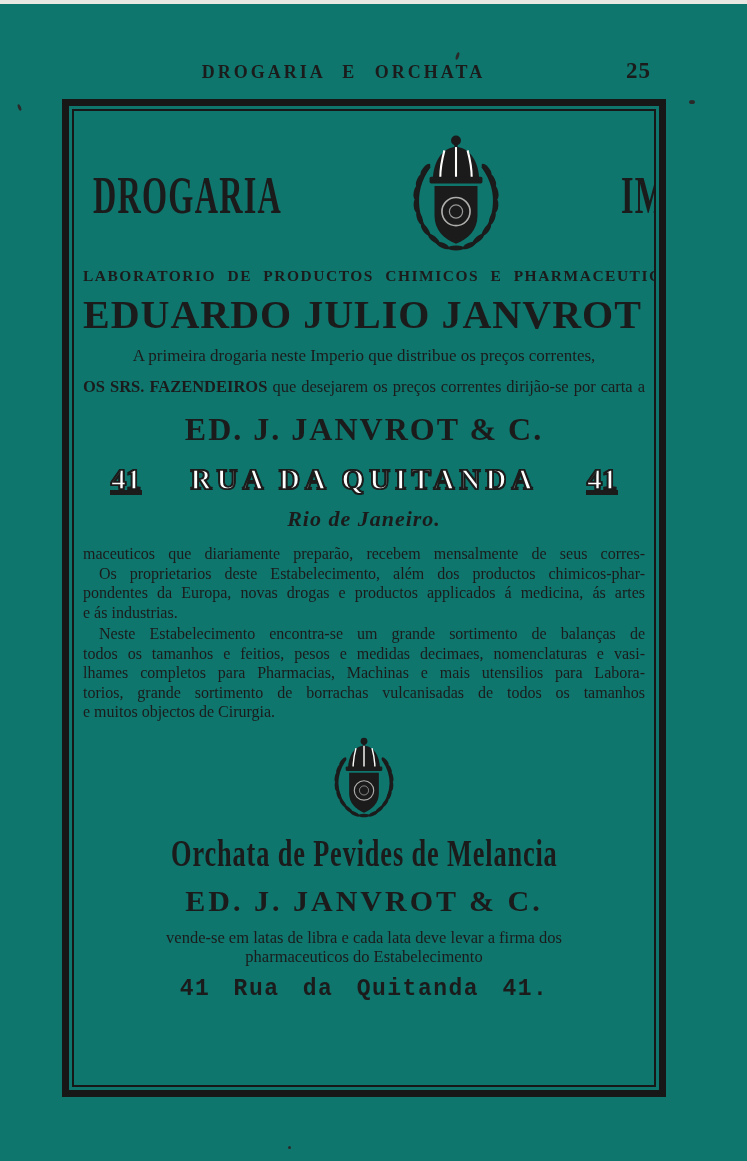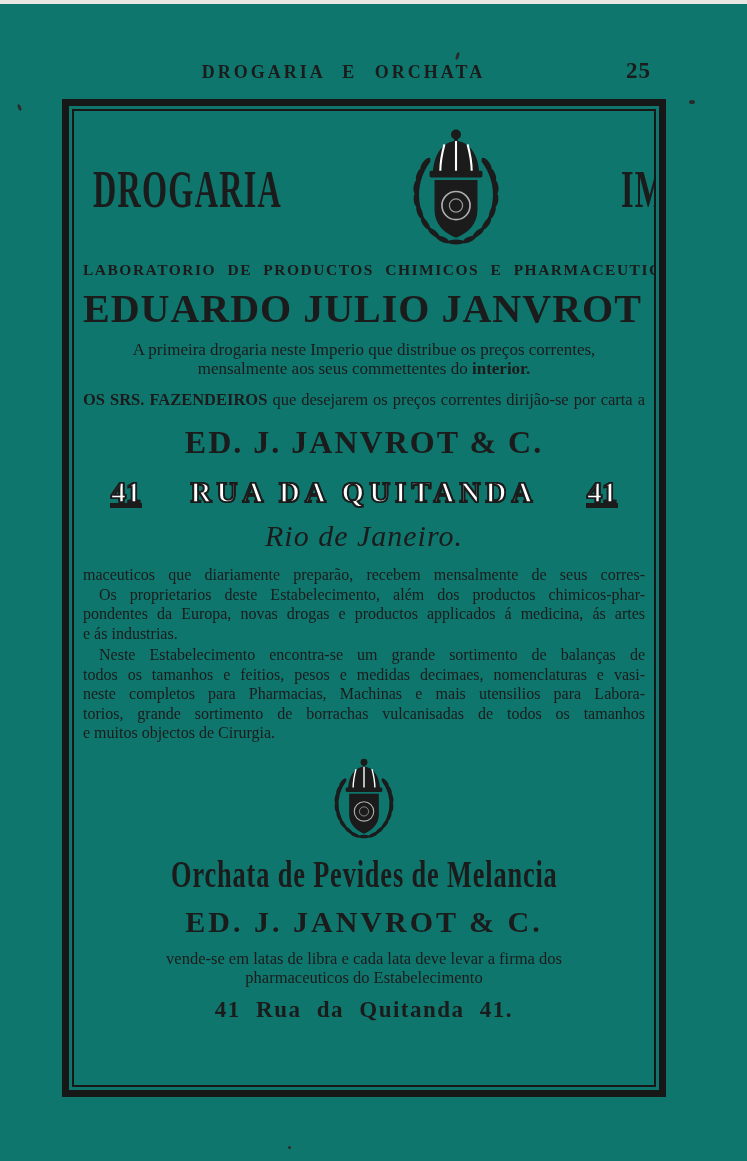--- a/index.html
+++ b/index.html
@@ -29,21 +29,21 @@
     width:604px;height:998px;
     border:7px solid #171717;
     box-sizing:border-box;
   }
   .frame-inner{
     position:absolute;left:3px;top:3px;right:3px;bottom:3px;
     border:2px solid #171717;
   }
   .frame-content{
     position:absolute;left:0;top:0;right:0;bottom:0;
-    padding:6px 9px;
+    padding:12px 9px;
     overflow:hidden;
   }
   
   .masthead{
     display:flex;align-items:center;justify-content:space-between;
     padding:10px 10px 0 10px;
   }
   .masthead-word{
     display:inline-block;
     font-weight:bold;font-size:52px;
@@ -84,21 +84,21 @@
   }
   .outlined{
     font-weight:bold;color:#ffffff;
     -webkit-text-stroke:1.6px #1b1b1b;
     text-shadow:-1px -1px 0 #1b1b1b,1px -1px 0 #1b1b1b,-1px 1px 0 #1b1b1b,1px 1px 0 #1b1b1b;
   }
   .address-num{font-size:30px;text-decoration:underline;}
   .address-street{font-size:29px;letter-spacing:5px;}
   .city{
     margin-top:10px;text-align:center;
-    font-weight:normal;font-style:italic;font-size:30px;letter-spacing:1px;
+    font-weight:bold;font-style:italic;font-size:22px;letter-spacing:1px;
   }
   
   .body-paras{margin-top:12px;font-size:16px;line-height:19.5px;}
   .p-line{text-align:justify;text-align-last:justify;white-space:nowrap;}
   .p-line.last{text-align:left;text-align-last:left;}
   .p-line.first{text-indent:16px;}
   .para+.para{margin-top:2px;}
   
   .crest-small-wrap{margin-top:14px;text-align:center;}
   .product-title{margin-top:10px;text-align:center;}
@@ -113,21 +113,21 @@
   .product-firm{
     margin-top:12px;text-align:center;
     font-weight:bold;font-size:30px;letter-spacing:3px;white-space:nowrap;
   }
   .product-note{
     margin-top:10px;text-align:center;
     font-weight:normal;font-size:16.5px;line-height:19px;
   }
   .product-address{
     margin-top:10px;text-align:center;
-    font-weight:bold;font-size:23px;letter-spacing:1.5px;word-spacing:8px;
+    font-weight:bold;font-size:23px;letter-spacing:1.5px;word-spacing:8px;font-family:Liberation Mono, monospace;
   }
   
   .speck{position:absolute;background:#2a2a2a;border-radius:50%;}
   .s1{left:456px;top:48px;width:3px;height:8px;transform:rotate(18deg);}
   .s2{left:18px;top:100px;width:3px;height:7px;transform:rotate(-20deg);}
   .s3{left:689px;top:96px;width:6px;height:4px;}
   .s4{left:288px;top:1142px;width:3px;height:3px;}
   .defs-svg{position:absolute;width:0;height:0;}
 </style>
 </head>
@@ -190,21 +190,20 @@
             </svg>
           <span class="masthead-word right">IMPERIAL</span>
         </div>
 
         <div class="subtitle">LABORATORIO DE PRODUCTOS CHIMICOS E PHARMACEUTICOS DE</div>
 
         <div class="proprietor">EDUARDO JULIO JANVROT &amp; C.</div>
 
         <div class="intro">
           <div>A primeira drogaria neste Imperio que distribue os preços correntes,</div>
-          <div><span>mensalmente aos seus commettentes do </span><span class="b">interior.</span></div>
         </div>
 
         <div class="notice">
           <span class="lead">OS SRS. FAZENDEIROS </span><span>que desejarem os preços correntes dirijão-se por carta a</span>
         </div>
 
         <div class="firm-name">ED. J. JANVROT &amp; C.</div>
 
         <div class="address-row">
           <span class="outlined address-num">41</span>
@@ -217,21 +216,21 @@
         <div class="body-paras">
           <div class="para">
             <div class="p-line">maceuticos que diariamente preparão, recebem mensalmente de seus corres-</div>
             <div class="p-line first">Os proprietarios deste Estabelecimento, além dos productos chimicos-phar-</div>
             <div class="p-line">pondentes da Europa, novas drogas e productos applicados á medicina, ás artes</div>
             <div class="p-line last">e ás industrias.</div>
           </div>
           <div class="para">
             <div class="p-line first">Neste Estabelecimento encontra-se um grande sortimento de balanças de</div>
             <div class="p-line">todos os tamanhos e feitios, pesos e medidas decimaes, nomenclaturas e vasi-</div>
-            <div class="p-line">neste completos para Pharmacias, Machinas e mais utensilios para Labora-</div>
+            <div class="p-line">lhames completos para Pharmacias, Machinas e mais utensilios para Labora-</div>
             <div class="p-line">torios, grande sortimento de borrachas vulcanisadas de todos os tamanhos</div>
             <div class="p-line last">e muitos objectos de Cirurgia.</div>
           </div>
         </div>
 
         <div class="crest-small-wrap">
           <svg width="80" height="86" viewBox="0 0 140 150">
               <use href="#crest" xlink:href="#crest"></use>
             </svg>
         </div>

